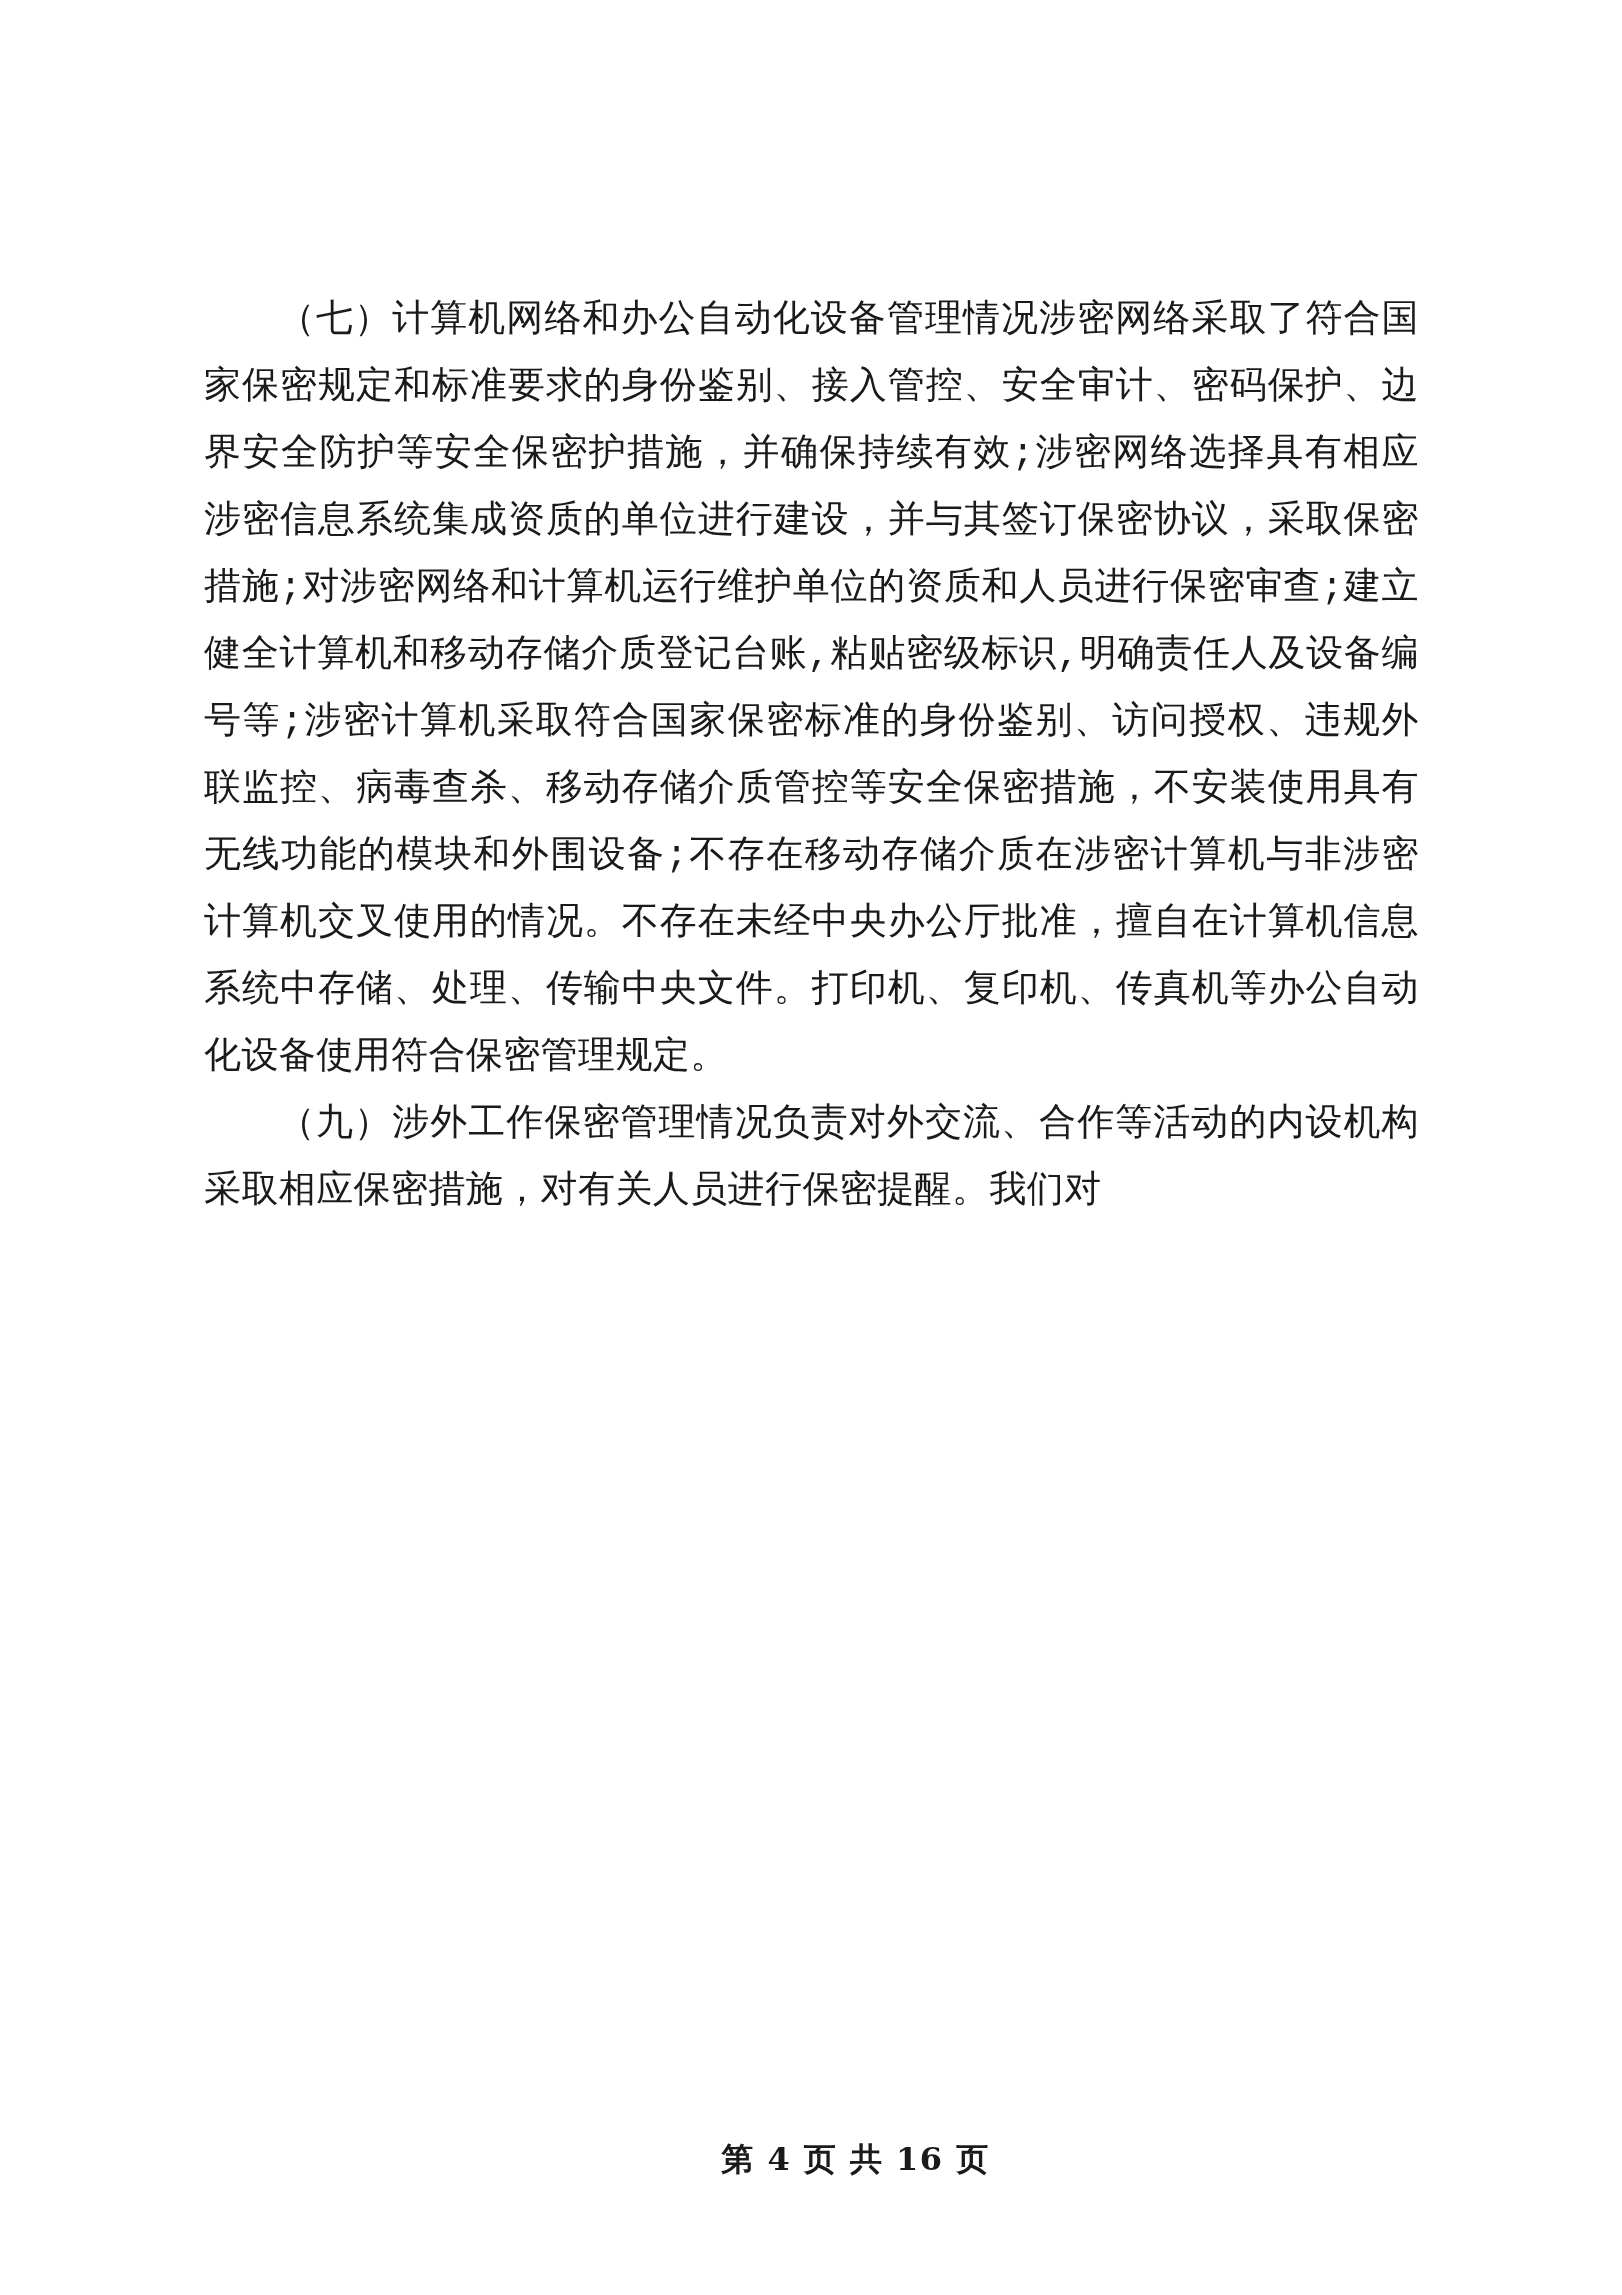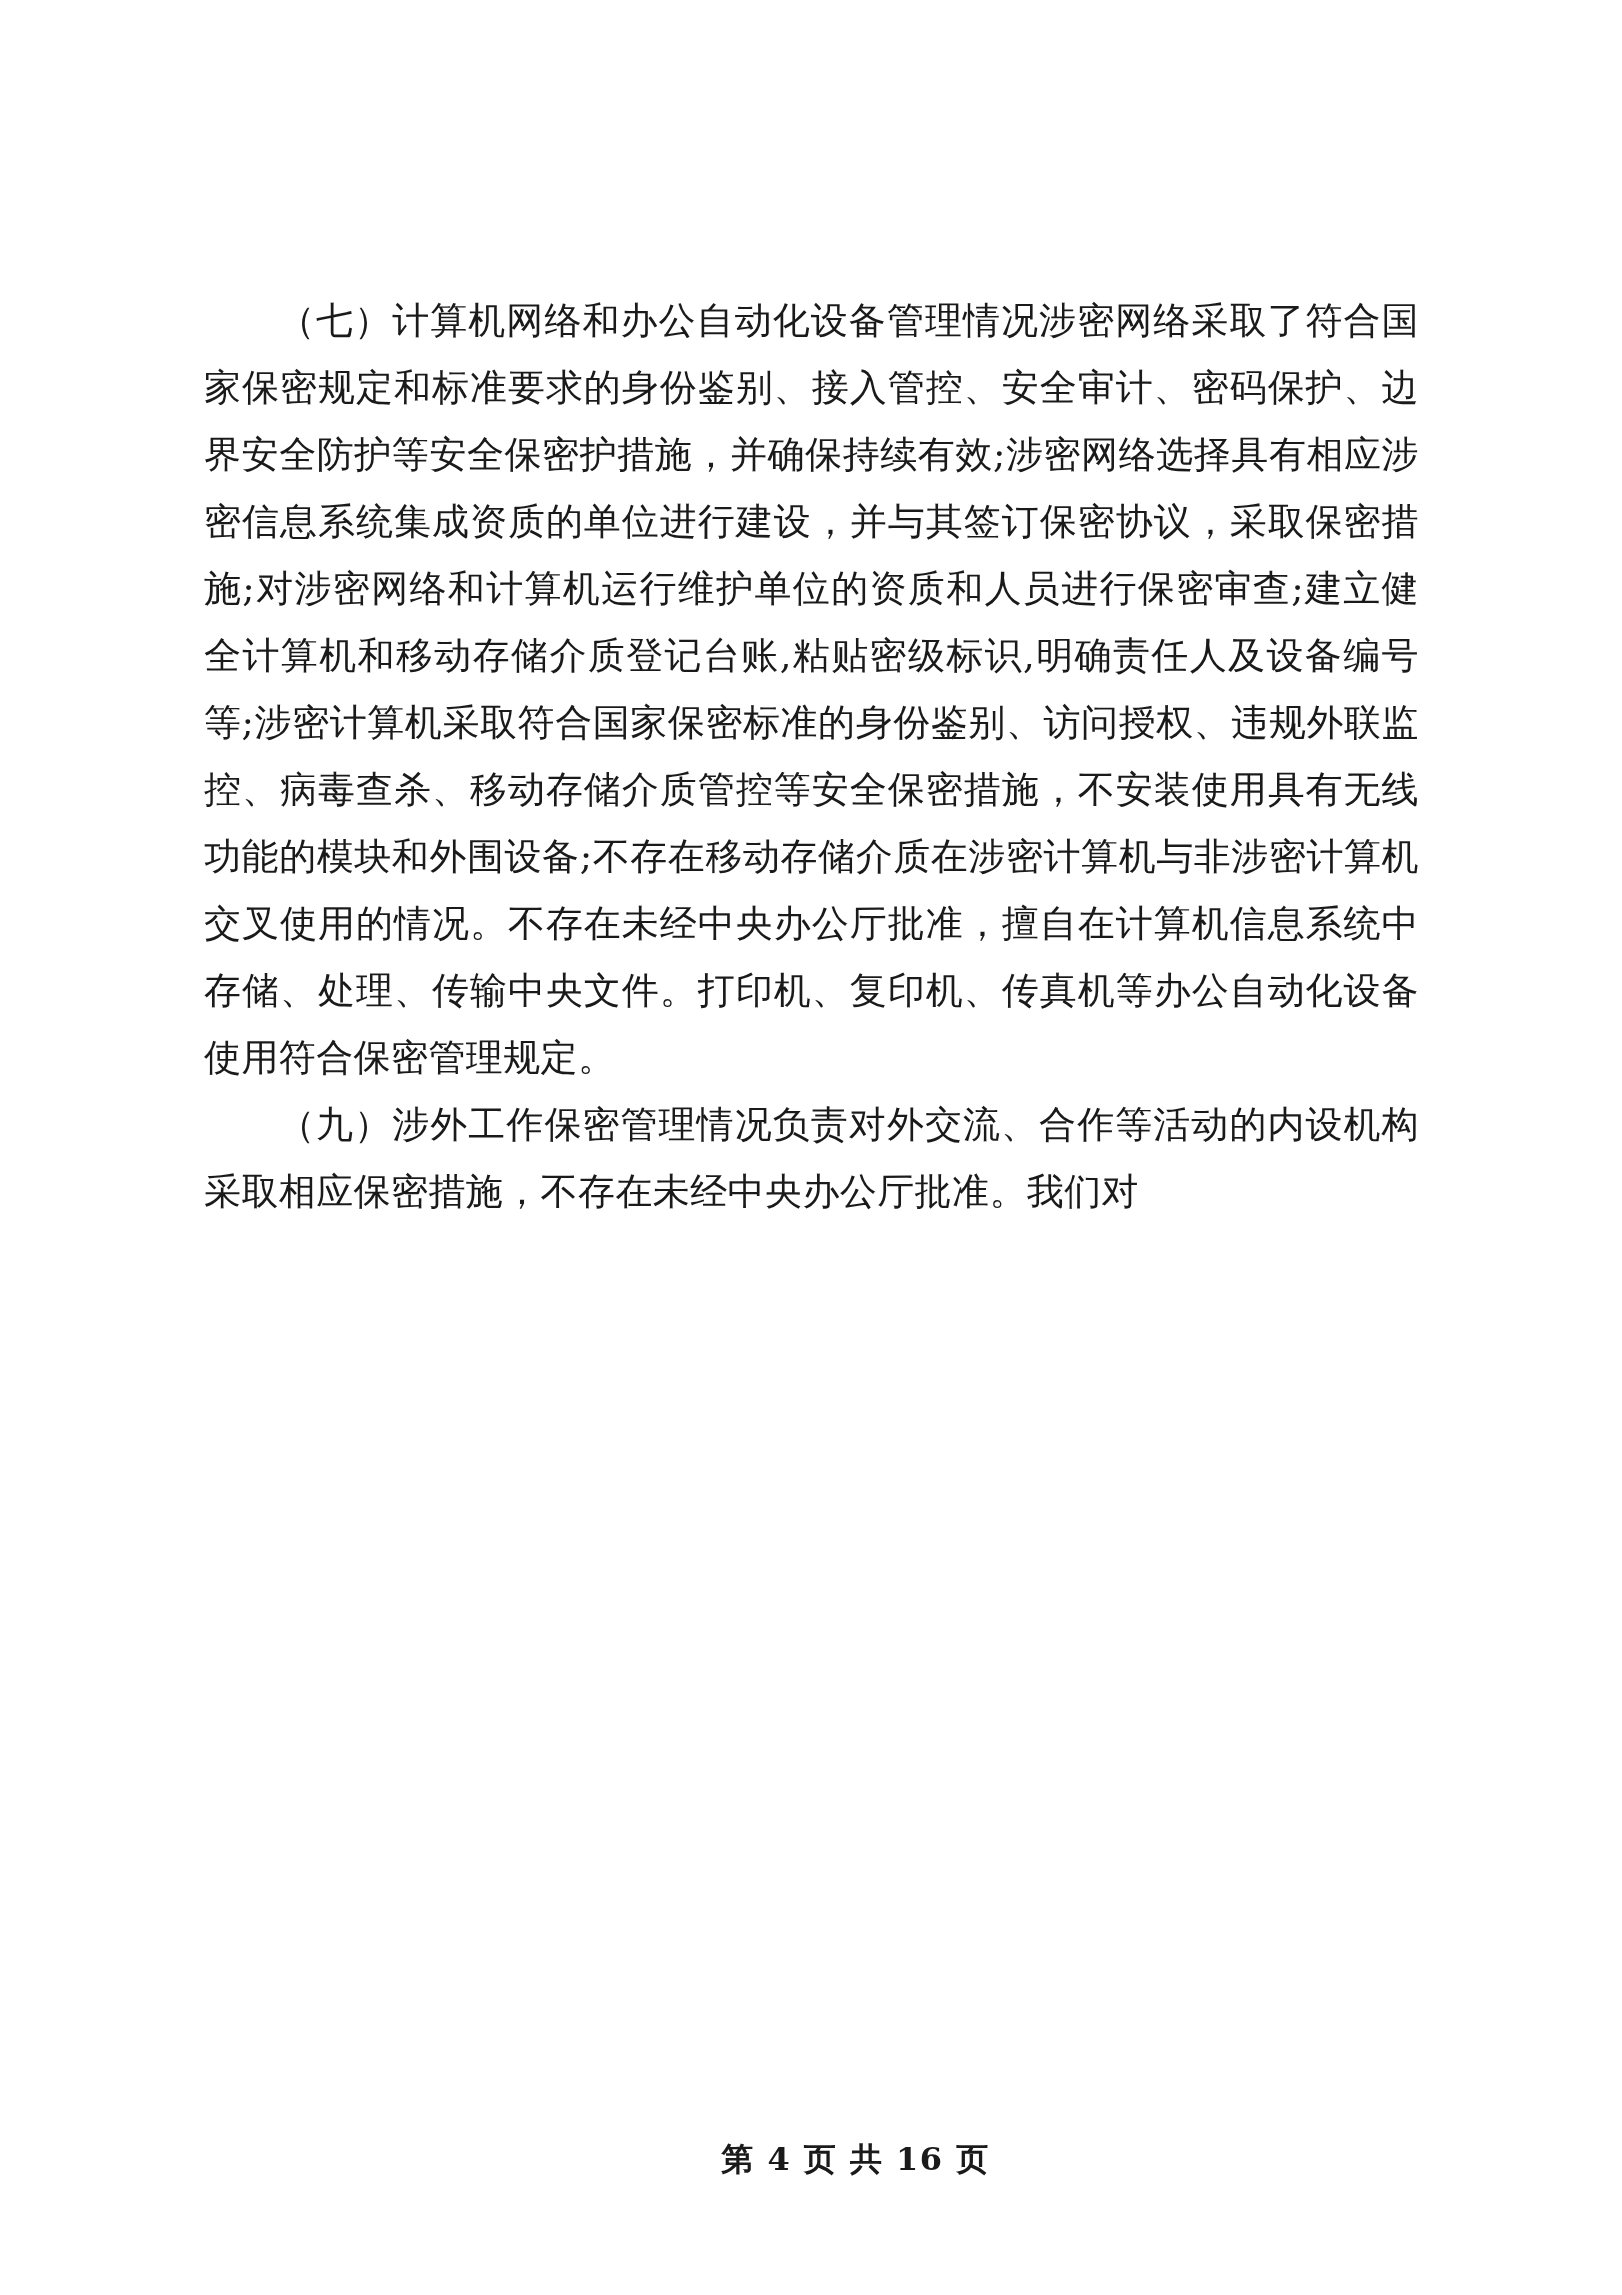--- a/index.html
+++ b/index.html
@@ -25,20 +25,21 @@
   .para {
     font-size: 37px;
     line-height: 67px;
     color: #1a1a1a;
     text-align: justify;
     text-justify: inter-ideograph;
     letter-spacing: 0.4px;
     margin: 0 0 0 0;
     text-indent: 74px;
     font-weight: 400;
+    font-family: Liberation Mono, monospace;
   }
   .para + .para {
     margin-top: 0px;
   }
   .footer {
     position: absolute;
     left: 0;
     top: 2138px;
     width: 1623px;
     text-align: center;
@@ -49,17 +50,17 @@
     letter-spacing: 1.5px;
     padding-left: 44px;
   }
 </style>
 </head>
 <body>
 
 <div class="page">
   <div class="content">
     <p class="para">（七）计算机网络和办公自动化设备管理情况涉密网络采取了符合国家保密规定和标准要求的身份鉴别、接入管控、安全审计、密码保护、边界安全防护等安全保密护措施，并确保持续有效;涉密网络选择具有相应涉密信息系统集成资质的单位进行建设，并与其签订保密协议，采取保密措施;对涉密网络和计算机运行维护单位的资质和人员进行保密审查;建立健全计算机和移动存储介质登记台账,粘贴密级标识,明确责任人及设备编号等;涉密计算机采取符合国家保密标准的身份鉴别、访问授权、违规外联监控、病毒查杀、移动存储介质管控等安全保密措施，不安装使用具有无线功能的模块和外围设备;不存在移动存储介质在涉密计算机与非涉密计算机交叉使用的情况。不存在未经中央办公厅批准，擅自在计算机信息系统中存储、处理、传输中央文件。打印机、复印机、传真机等办公自动化设备使用符合保密管理规定。</p>
-    <p class="para">（九）涉外工作保密管理情况负责对外交流、合作等活动的内设机构采取相应保密措施，不存在未经中央办公厅批准。我们对</p>
+    <p class="para">（九）涉外工作保密管理情况负责对外交流、合作等活动的内设机构采取相应保密措施，对有关人员进行保密提醒。我们对</p>
   </div>
   <div class="footer">第 4 页  共 16 页</div>
 </div>
 
 
 </body></html>

